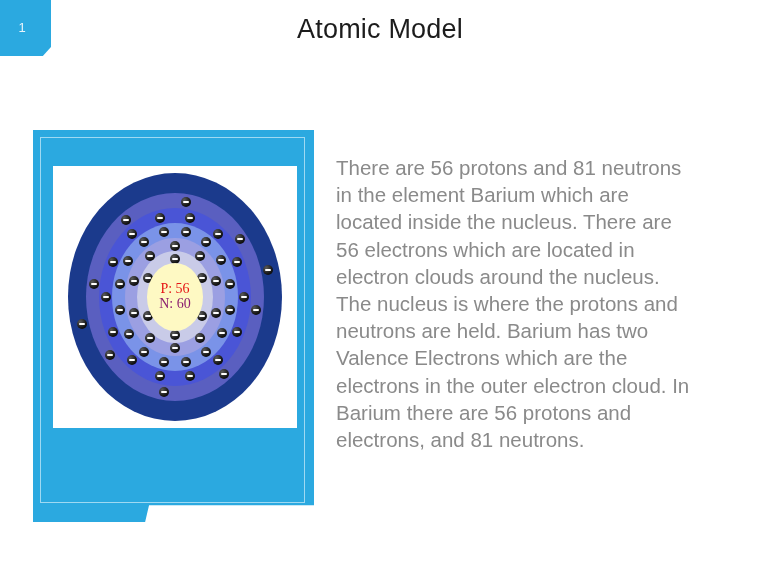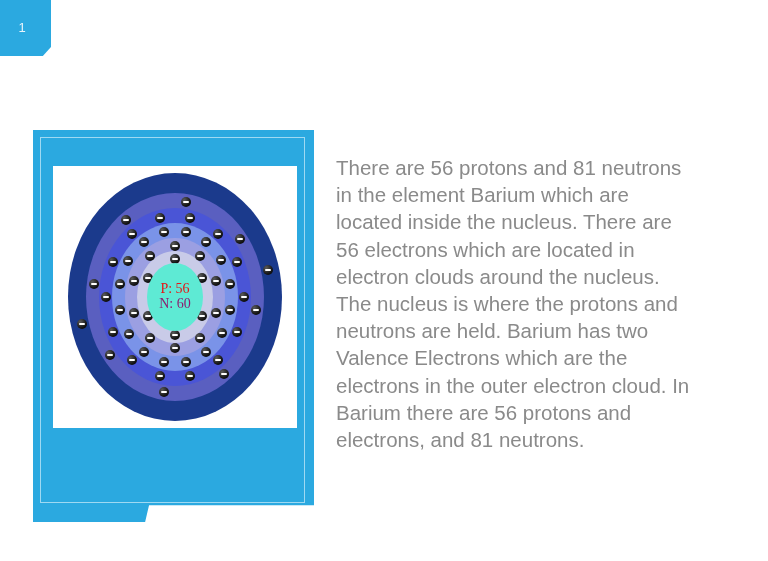--- a/index.html
+++ b/index.html
@@ -114,21 +114,21 @@
   .shell-5 { width: 76px;  height: 92px;  background: #c9cbe8; }
 
   #nucleus {
     position: absolute;
     left: 50%;
     top: 50%;
     transform: translate(-50%, -50%);
     width: 56px;
     height: 68px;
     border-radius: 50%;
-    background: #5eead4;
+    background: #fef9c3;
     display: flex;
     flex-direction: column;
     align-items: center;
     justify-content: center;
     line-height: 1.05;
   }
   #nucleus-protons {
     font-family: "Liberation Serif", serif;
     font-size: 14px;
     color: #e61616;
@@ -174,20 +174,21 @@
 </style>
 </head>
 <body>
 
 <div id="slide">
 
   <div id="slide-number-badge">
     <div id="slide-number-text">1</div>
   </div>
 
+  <div id="slide-title">Atomic Model</div>
 
   <div id="picture-panel"></div>
   <div id="picture-panel-inner-border"></div>
 
   <div id="atom-photo">
     <div id="bohr-atom">
 
       <div class="shell shell-0"></div>
       <div class="shell shell-1"></div>
       <div class="shell shell-2"></div>

